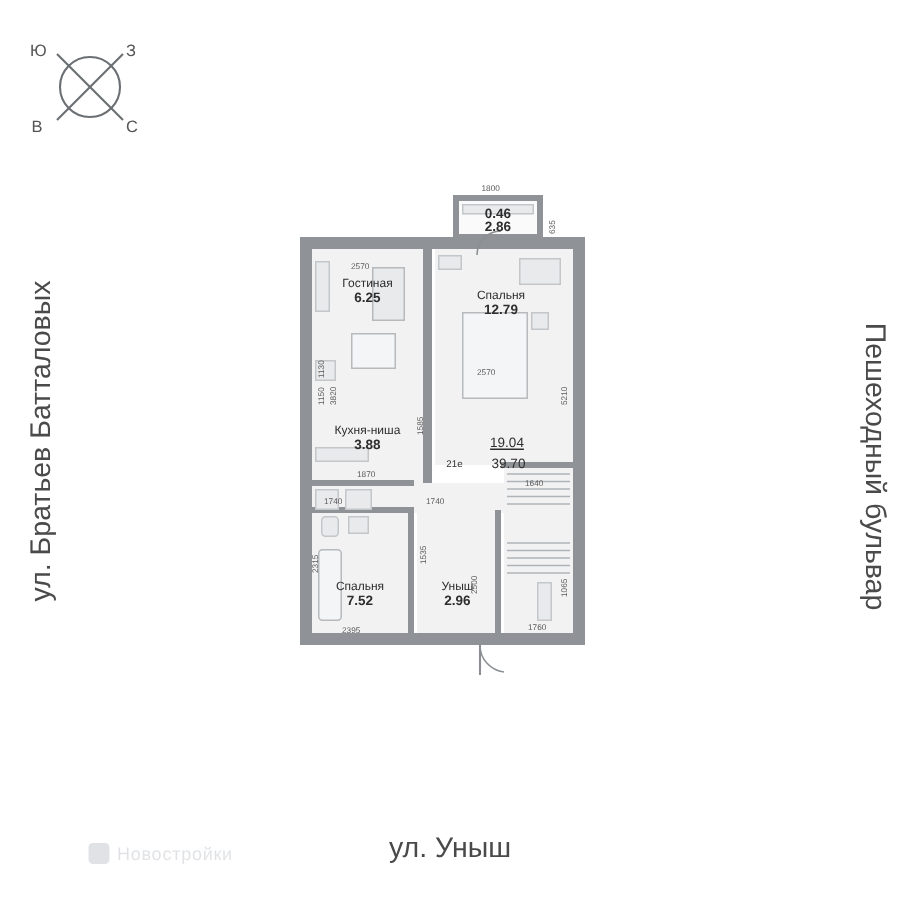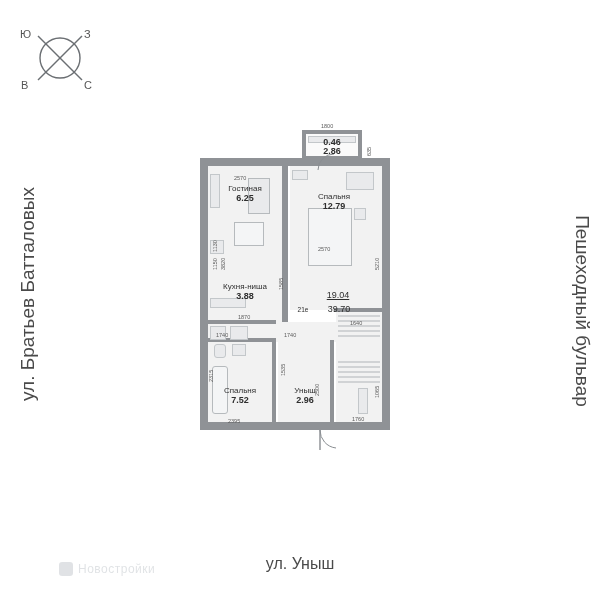--- a/index.html
+++ b/index.html
@@ -28,21 +28,21 @@
     width: 600px;
     text-align: center;
     font-size: 19px;
     color: #4a4a4a;
   }
   .title-bottom {
     position: absolute;
     left: 0; top: 555px;
     width: 600px;
     text-align: center;
-    font-size: 16px;
+    font-size: 19px;
     color: #4a4a4a;
   }
   .side-label {
     position: absolute;
     font-size: 19px;
     color: #4a4a4a;
     white-space: nowrap;
   }
   .side-left {
     left: -62px;

